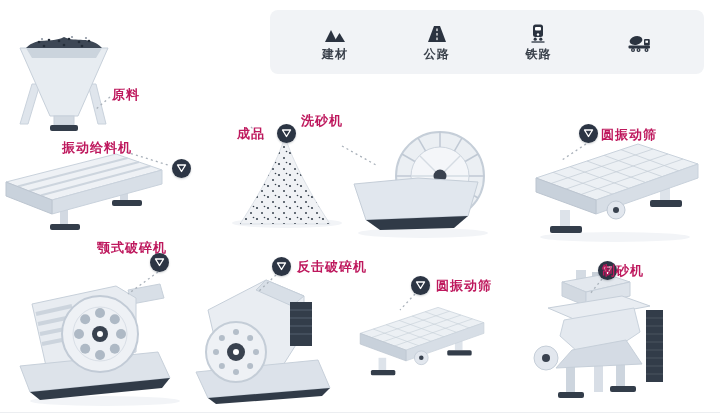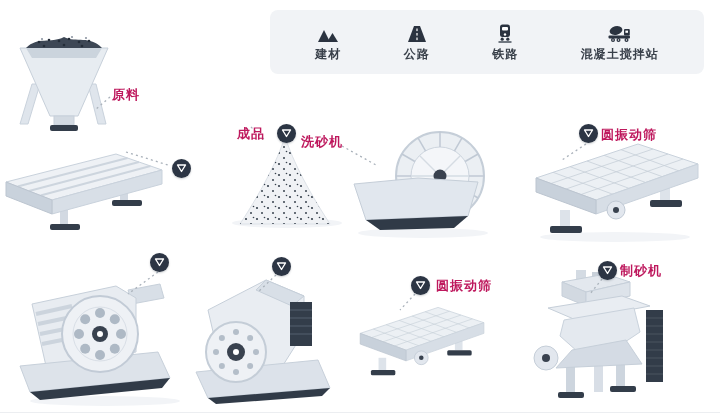--- a/index.html
+++ b/index.html
@@ -252,67 +252,70 @@
       <path d="M586,144 L562,160"></path>
       <path d="M158,272 L128,294"></path>
       <path d="M276,275 L258,292"></path>
       <path d="M415,294 L400,310"></path>
       <path d="M602,279 L590,294"></path>
     </g>
   </svg>
 
   <div class="label" style="left:112px; top:86px;">原料</div>
 
+  <div class="label" style="left:62px; top:139px;">振动给料机</div>
   <div class="marker" style="left:172px; top:159px;">
     <svg width="11" height="9" viewBox="0 0 11 9">
       <polygon points="1.5,1 9.5,1 5.5,7.5" fill="none" stroke="#ffffff" stroke-width="1.4" stroke-linejoin="round"></polygon>
     </svg>
   </div>
 
   <div class="label" style="left:237px; top:125px;">成品</div>
 
   <div class="marker" style="left:277px; top:124px;">
     <svg width="11" height="9" viewBox="0 0 11 9">
       <polygon points="1.5,1 9.5,1 5.5,7.5" fill="none" stroke="#ffffff" stroke-width="1.4" stroke-linejoin="round"></polygon>
     </svg>
   </div>
-  <div class="label" style="left:301px; top:133px;">洗砂机</div>
+  <div class="label" style="left:301px; top:112px;">洗砂机</div>
 
   <div class="marker" style="left:579px; top:124px;">
     <svg width="11" height="9" viewBox="0 0 11 9">
       <polygon points="1.5,1 9.5,1 5.5,7.5" fill="none" stroke="#ffffff" stroke-width="1.4" stroke-linejoin="round"></polygon>
     </svg>
   </div>
   <div class="label" style="left:601px; top:126px;">圆振动筛</div>
 
+  <div class="label" style="left:97px; top:239px;">颚式破碎机</div>
   <div class="marker" style="left:150px; top:253px;">
     <svg width="11" height="9" viewBox="0 0 11 9">
       <polygon points="1.5,1 9.5,1 5.5,7.5" fill="none" stroke="#ffffff" stroke-width="1.4" stroke-linejoin="round"></polygon>
     </svg>
   </div>
 
   <div class="marker" style="left:272px; top:257px;">
     <svg width="11" height="9" viewBox="0 0 11 9">
       <polygon points="1.5,1 9.5,1 5.5,7.5" fill="none" stroke="#ffffff" stroke-width="1.4" stroke-linejoin="round"></polygon>
     </svg>
   </div>
+  <div class="label" style="left:297px; top:258px;">反击破碎机</div>
 
   <div class="marker" style="left:411px; top:276px;">
     <svg width="11" height="9" viewBox="0 0 11 9">
       <polygon points="1.5,1 9.5,1 5.5,7.5" fill="none" stroke="#ffffff" stroke-width="1.4" stroke-linejoin="round"></polygon>
     </svg>
   </div>
   <div class="label" style="left:436px; top:277px;">圆振动筛</div>
 
   <div class="marker" style="left:598px; top:261px;">
     <svg width="11" height="9" viewBox="0 0 11 9">
       <polygon points="1.5,1 9.5,1 5.5,7.5" fill="none" stroke="#ffffff" stroke-width="1.4" stroke-linejoin="round"></polygon>
     </svg>
   </div>
-  <div class="label" style="left:620px; top:262px;">制砂机</div>
+  <div class="label" style="left:602px; top:262px;">制砂机</div>
 
   <div class="legend">
     <div class="legend-item">
       <span class="licon">
         <svg width="22" height="18" viewBox="0 0 22 18">
           <polygon points="1,17 7,5 13,17" fill="#2b3340"></polygon>
           <polygon points="10,17 15.5,8 21,17" fill="#2b3340"></polygon>
         </svg>
       </span>
       <span class="ltext">建材</span>
@@ -349,17 +352,16 @@
           <rect x="18.4" y="7.6" width="2.6" height="2.2" fill="#ffffff"></rect>
           <rect x="1.5" y="12.5" width="21.5" height="3" rx="1" fill="#2b3340"></rect>
           <circle cx="6" cy="17" r="2" fill="#2b3340"></circle>
             <circle cx="6" cy="17" r="0.7" fill="#ffffff"></circle>
           <circle cx="11.5" cy="17" r="2" fill="#2b3340"></circle>
             <circle cx="11.5" cy="17" r="0.7" fill="#ffffff"></circle>
           <circle cx="19.5" cy="17" r="2" fill="#2b3340"></circle>
             <circle cx="19.5" cy="17" r="0.7" fill="#ffffff"></circle>
         </svg>
       </span>
-      <span class="ltext">混凝土搅拌站</span>
     </div>
   </div>
 
 </div>
 
 </body></html>

